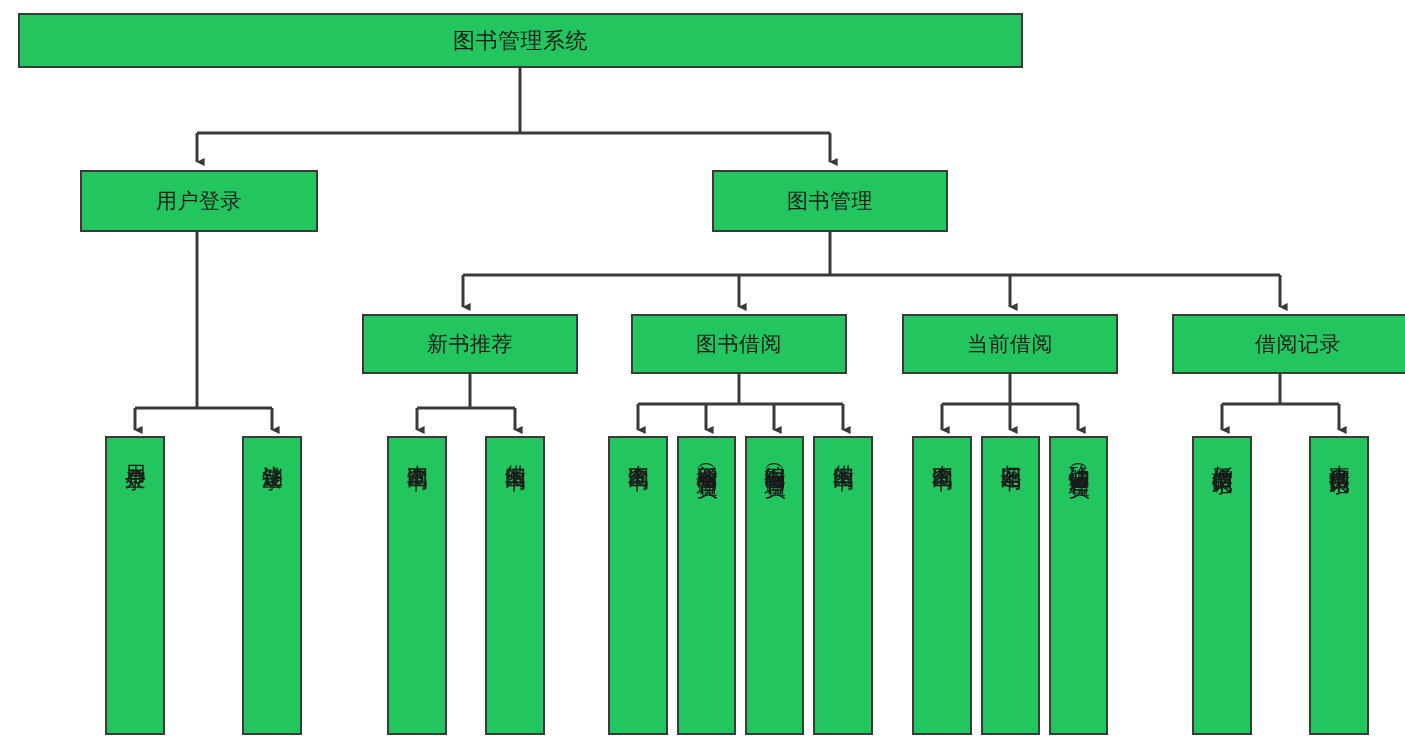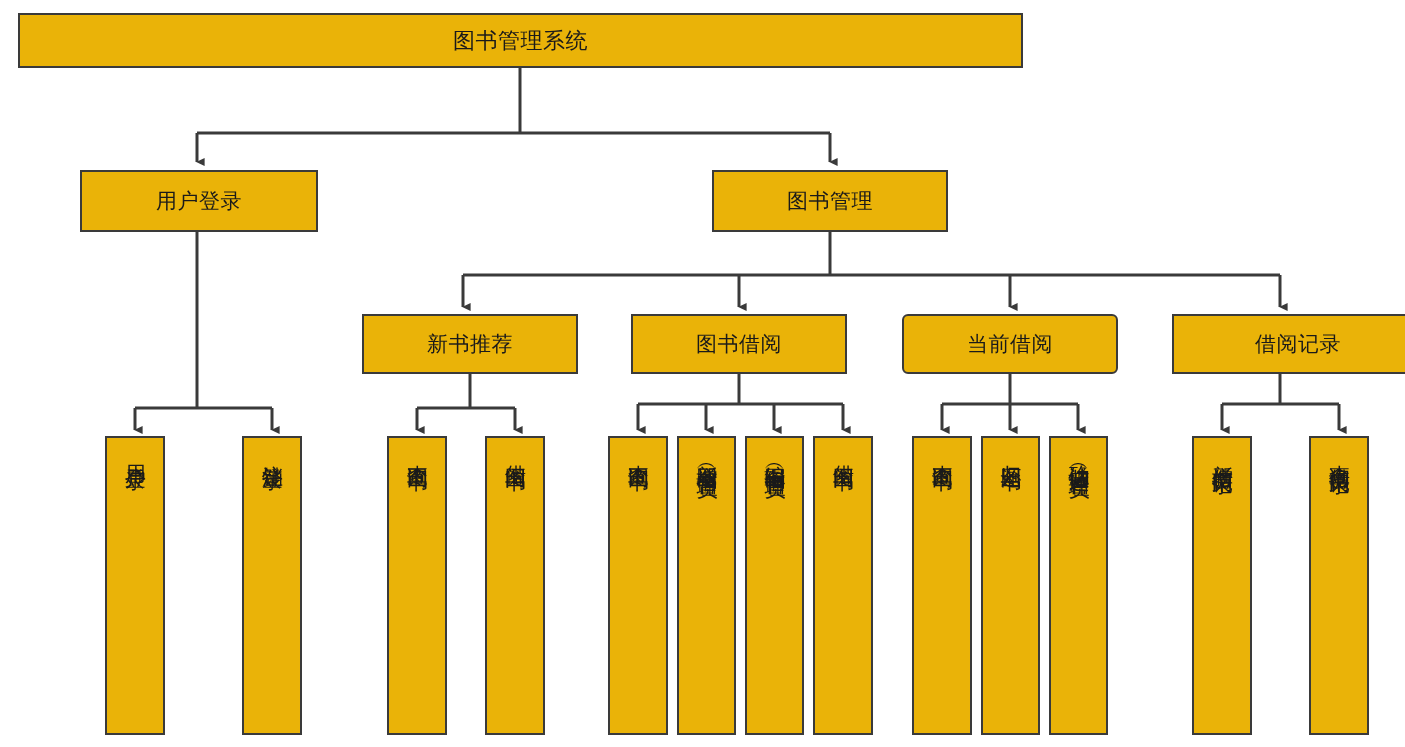--- a/index.html
+++ b/index.html
@@ -22,21 +22,21 @@
     position: absolute;
     left: 0;
     top: 0;
     width: 1405px;
     height: 747px;
     pointer-events: none;
   }
   .node {
     position: absolute;
     box-sizing: border-box;
-    background: #eab308;
+    background: #22c55e;
     border: 2.5px solid #3a3a3a;
     display: flex;
     align-items: center;
     justify-content: center;
     color: #1a1a1a;
     z-index: 2;
   }
   .node-h {
     font-size: 21px;
     letter-spacing: 0.5px;
@@ -134,21 +134,21 @@
   <div class="node node-h" style="left:362px; top:314px; width:216px; height:60px;">
     <span>新书推荐</span>
   </div>
 
   <div class="node node-h" style="left:712px; top:170px; width:236px; height:62px;">
     <span>图书管理</span>
   </div>
   <div class="node node-h" style="left:631px; top:314px; width:216px; height:60px;">
     <span>图书借阅</span>
   </div>
-  <div class="node node-h" style="left:902px; top:314px; width:216px; height:60px;border-radius:6px;">
+  <div class="node node-h" style="left:902px; top:314px; width:216px; height:60px;">
     <span>当前借阅</span>
   </div>
   <div class="node node-h" style="left:1172px; top:314px; width:252px; height:60px;">
     <span>借阅记录</span>
   </div>
 
   <div class="node node-v" style="left:105px; top:436px; width:60px; height:299px;">
     <span class="vlabel">用户登录</span>
   </div>
   <div class="node node-v" style="left:242px; top:436px; width:60px; height:299px;">

